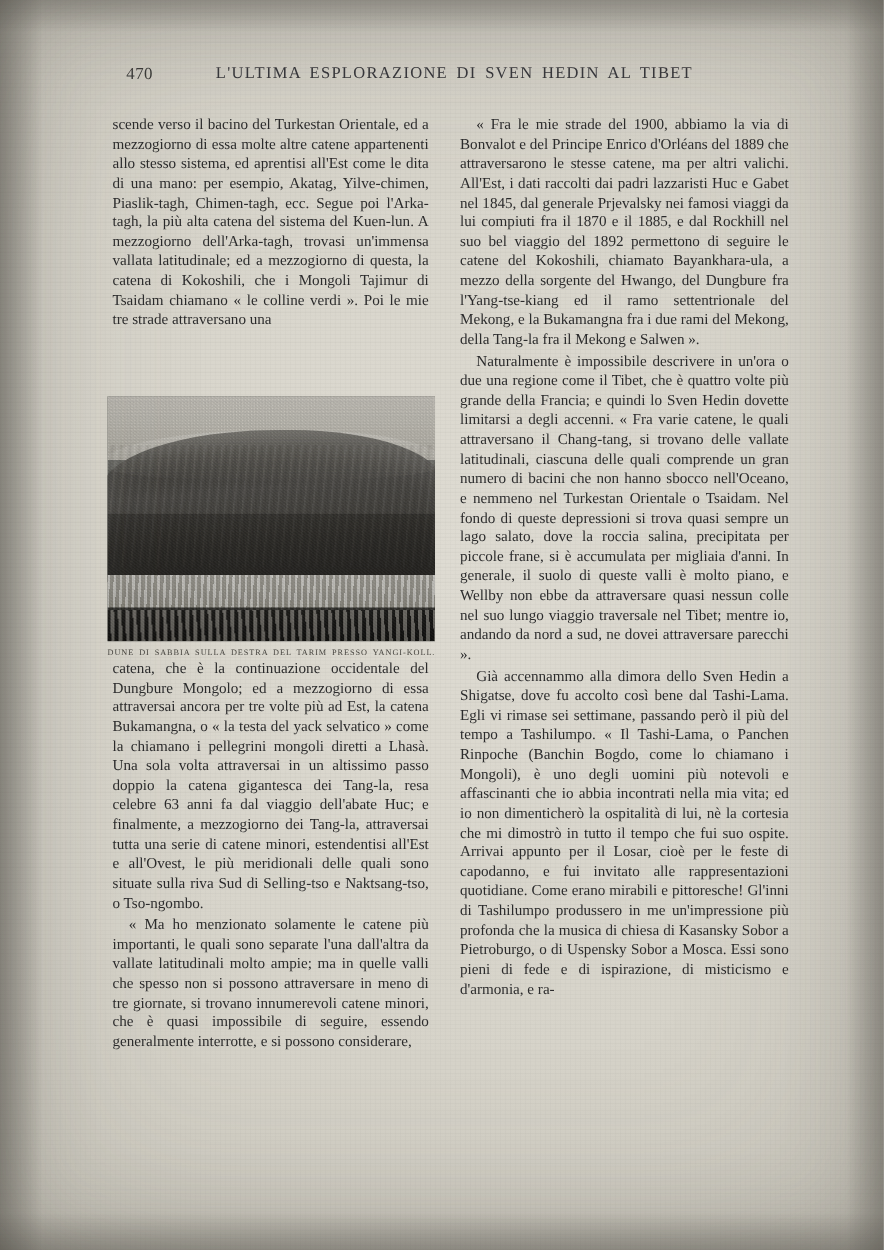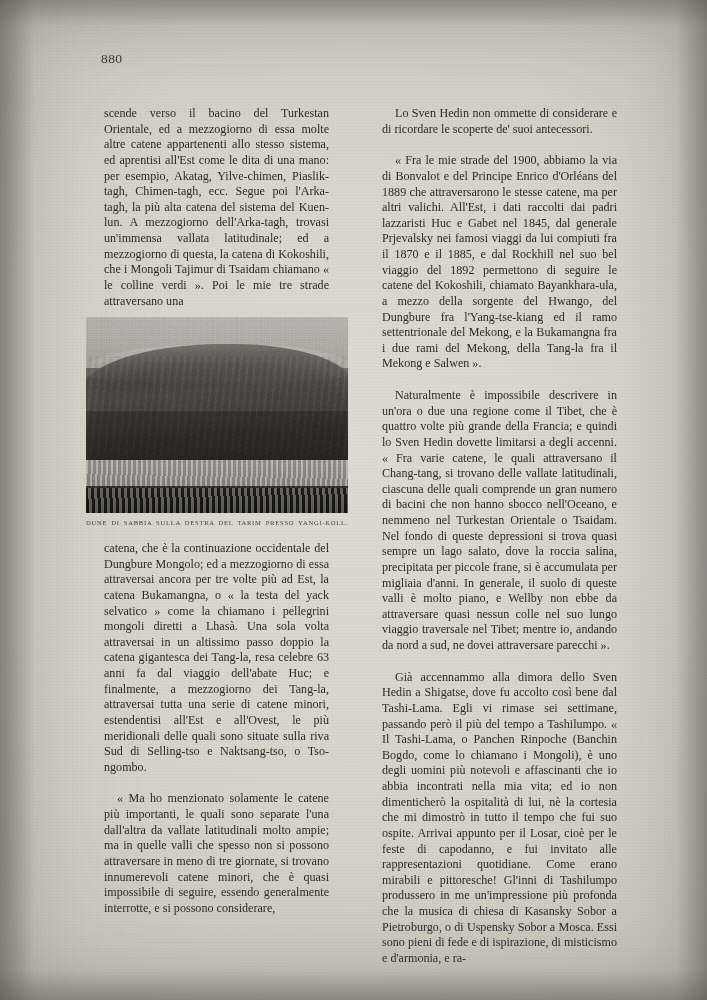--- a/index.html
+++ b/index.html
@@ -92,21 +92,21 @@
   .col {
     position: absolute;
     font-size: 12.1px;
     line-height: 15.62px;
     text-align: justify;
     text-justify: inter-word;
     color: #2b2b2c;
     hyphens: none;
   }
   .col p {
-    margin: 16px;
+    margin: 2px;
   }
   .col p.ind {
     text-indent: 13px;
   }
   .col-left-top  { left: 88px;  top: 90px;  width: 257px; }
   .col-left-bot  { left: 88px;  top: 525px; width: 257px; }
   .col-right     { left: 366px; top: 90px;  width: 267px; }
 
   
   .figure {
@@ -226,21 +226,22 @@
     color: #46443f;
     white-space: nowrap;
   }
 </style>
 </head>
 <body>
 
 <div class="page">
 
   <div class="running-head">
-    <div class="folio">880</div>
+    <div class="folio">470</div>
+    <div class="head-title">L'ULTIMA ESPLORAZIONE DI SVEN HEDIN AL TIBET</div>
   </div>
 
   <div class="col col-left-top">
     <p>scende verso il bacino del Turkestan Orientale, ed a mezzogiorno di essa molte altre catene appartenenti allo stesso sistema, ed aprentisi all'Est come le dita di una mano: per esempio, Akatag, Yilve-chimen, Piaslik-tagh, Chimen-tagh, ecc. Segue poi l'Arka-tagh, la più alta catena del sistema del Kuen-lun. A mezzogiorno dell'Arka-tagh, trovasi un'immensa vallata latitudinale; ed a mezzogiorno di questa, la catena di Kokoshili, che i Mongoli Tajimur di Tsaidam chiamano « le colline verdi ». Poi le mie tre strade attraversano una</p>
   </div>
 
   <figure class="figure" style="margin:0;">
     <div class="photo">
       <div class="ph-sky"></div>
       <div class="ph-dune"></div>
@@ -255,21 +256,20 @@
     </div>
     <figcaption class="caption">DUNE DI SABBIA SULLA DESTRA DEL TARIM PRESSO YANGI-KOLL.</figcaption>
   </figure>
 
   <div class="col col-left-bot">
     <p>catena, che è la continuazione occidentale del Dungbure Mongolo; ed a mezzogiorno di essa attraversai ancora per tre volte più ad Est, la catena Bukamangna, o « la testa del yack selvatico » come la chiamano i pellegrini mongoli diretti a Lhasà. Una sola volta attraversai in un altissimo passo doppio la catena gigantesca dei Tang-la, resa celebre 63 anni fa dal viaggio dell'abate Huc; e finalmente, a mezzogiorno dei Tang-la, attraversai tutta una serie di catene minori, estendentisi all'Est e all'Ovest, le più meridionali delle quali sono situate sulla riva Sud di Selling-tso e Naktsang-tso, o Tso-ngombo.</p>
     <p class="ind">« Ma ho menzionato solamente le catene più importanti, le quali sono separate l'una dall'altra da vallate latitudinali molto ampie; ma in quelle valli che spesso non si possono attraversare in meno di tre giornate, si trovano innumerevoli catene minori, che è quasi impossibile di seguire, essendo generalmente interrotte, e si possono considerare,</p>
   </div>
 
   <div class="col col-right">
-    <p class="ind">Lo Sven Hedin non ommette di considerare e di ricordare le scoperte de' suoi antecessori.</p>
     <p class="ind">« Fra le mie strade del 1900, abbiamo la via di Bonvalot e del Principe Enrico d'Orléans del 1889 che attraversarono le stesse catene, ma per altri valichi. All'Est, i dati raccolti dai padri lazzaristi Huc e Gabet nel 1845, dal generale Prjevalsky nei famosi viaggi da lui compiuti fra il 1870 e il 1885, e dal Rockhill nel suo bel viaggio del 1892 permettono di seguire le catene del Kokoshili, chiamato Bayankhara-ula, a mezzo della sorgente del Hwango, del Dungbure fra l'Yang-tse-kiang ed il ramo settentrionale del Mekong, e la Bukamangna fra i due rami del Mekong, della Tang-la fra il Mekong e Salwen ».</p>
     <p class="ind">Naturalmente è impossibile descrivere in un'ora o due una regione come il Tibet, che è quattro volte più grande della Francia; e quindi lo Sven Hedin dovette limitarsi a degli accenni. « Fra varie catene, le quali attraversano il Chang-tang, si trovano delle vallate latitudinali, ciascuna delle quali comprende un gran numero di bacini che non hanno sbocco nell'Oceano, e nemmeno nel Turkestan Orientale o Tsaidam. Nel fondo di queste depressioni si trova quasi sempre un lago salato, dove la roccia salina, precipitata per piccole frane, si è accumulata per migliaia d'anni. In generale, il suolo di queste valli è molto piano, e Wellby non ebbe da attraversare quasi nessun colle nel suo lungo viaggio traversale nel Tibet; mentre io, andando da nord a sud, ne dovei attraversare parecchi ».</p>
     <p class="ind">Già accennammo alla dimora dello Sven Hedin a Shigatse, dove fu accolto così bene dal Tashi-Lama. Egli vi rimase sei settimane, passando però il più del tempo a Tashilumpo. « Il Tashi-Lama, o Panchen Rinpoche (Banchin Bogdo, come lo chiamano i Mongoli), è uno degli uomini più notevoli e affascinanti che io abbia incontrati nella mia vita; ed io non dimenticherò la ospitalità di lui, nè la cortesia che mi dimostrò in tutto il tempo che fui suo ospite. Arrivai appunto per il Losar, cioè per le feste di capodanno, e fui invitato alle rappresentazioni quotidiane. Come erano mirabili e pittoresche! Gl'inni di Tashilumpo produssero in me un'impressione più profonda che la musica di chiesa di Kasansky Sobor a Pietroburgo, o di Uspensky Sobor a Mosca. Essi sono pieni di fede e di ispirazione, di misticismo e d'armonia, e ra-</p>
   </div>
 
   <div class="grain"></div>
   <div class="edge-dark-left"></div>
   <div class="edge-dark-right"></div>
   <div class="edge-dark-top"></div>
   <div class="edge-dark-bottom"></div>

